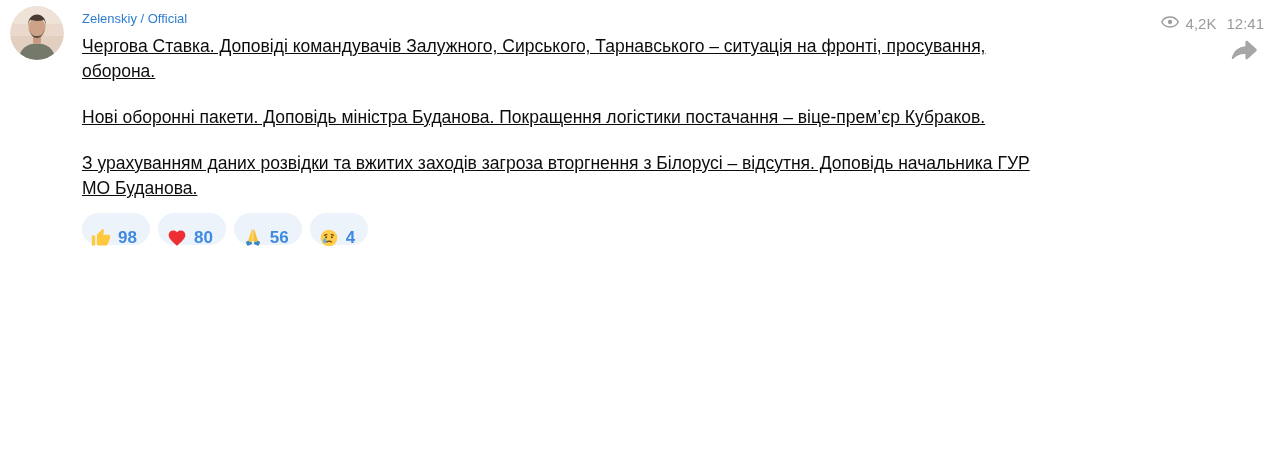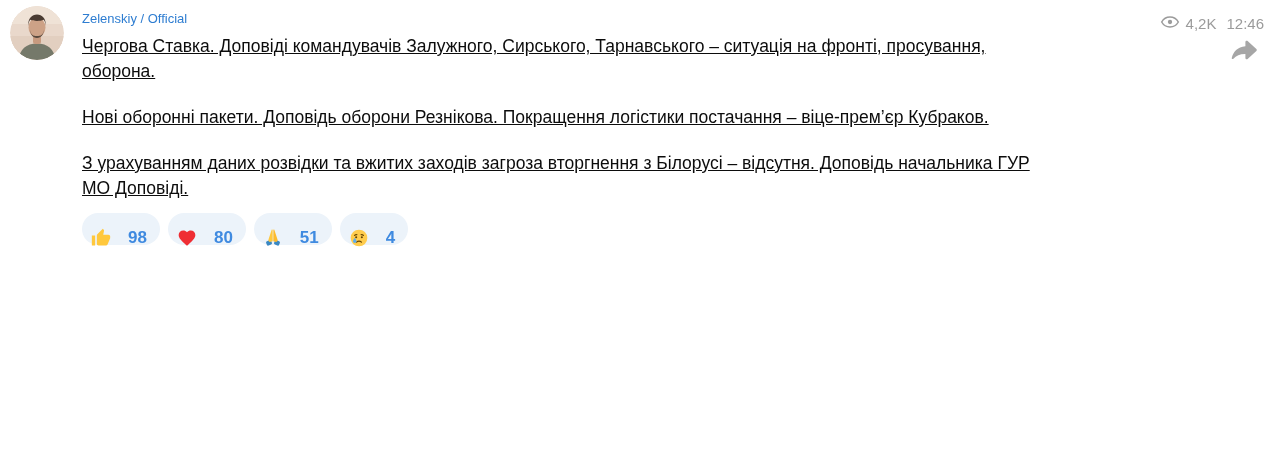--- a/index.html
+++ b/index.html
@@ -38,21 +38,21 @@
   .meta svg { display: block; }
 
   .share {
     position: absolute; top: 36px; right: 20px;
     width: 32px; height: 28px; cursor: pointer;
   }
   .share svg { display: block; width: 100%; height: 100%; }
 
   .reactions { display: flex; gap: 8px; margin-top: 0; }
   .reaction {
-    display: flex; align-items: center; gap: 17px;
+    display: flex; align-items: center; gap: 7px;
     height: 32px; padding: 17px 13px 0 9px;
     background: #ecf3fa; border: none; border-radius: 16px;
     cursor: pointer;
   }
   .reaction .r-count {
     color: #3f8ae0; font-size: 17px; font-weight: 600;
     font-family: "Liberation Sans", "DejaVu Sans", sans-serif;
   }
   .reaction .r-icon { display: flex; align-items: center; }
   .reaction .r-icon svg { display: block; }
@@ -83,36 +83,36 @@
   </div>
 
   <div class="meta">
     <span>
       <svg viewBox="0 0 24 24" width="20" height="20">
         <path d="M12 6C7 6 3.3 9.7 2 12c1.3 2.3 5 6 10 6s8.7-3.7 10-6c-1.3-2.3-5-6-10-6z" fill="none" stroke="#9b9b9b" stroke-width="1.8"></path>
         <circle cx="12" cy="12" r="2.6" fill="#9b9b9b"></circle>
       </svg>
     </span>
     <span class="views">4,2K</span>
-    <span class="time">12:46</span>
+    <span class="time">12:41</span>
   </div>
 
   <div class="share">
     <svg viewBox="0 0 24 24">
       <path d="M13.2 5.1c0-1 1.2-1.5 1.9-.8l7.5 6.9c.5.4.5 1.2 0 1.6l-7.5 6.9c-.7.7-1.9.2-1.9-.8v-3.4c-4.6-.1-7.8 1.4-10.3 4-.6.6-1.6.1-1.4-.7 1.2-5.4 4.9-9.4 11.7-10.1V5.1z" fill="#a6a6a6"></path>
     </svg>
   </div>
 
   <div class="content">
     <div class="channel-name">Zelenskiy / Official</div>
 
     <div class="msg">
       <p>Чергова Ставка. Доповіді командувачів Залужного, Сирського, Тарнавського – ситуація на фронті, просування, оборона.</p>
-      <p>Нові оборонні пакети. Доповідь оборони Резнікова. Покращення логістики постачання – віце-прем’єр Кубраков.</p>
-      <p>З урахуванням даних розвідки та вжитих заходів загроза вторгнення з Білорусі – відсутня. Доповідь начальника ГУР МО Доповіді.</p>
+      <p>Нові оборонні пакети. Доповідь міністра Буданова. Покращення логістики постачання – віце-прем’єр Кубраков.</p>
+      <p>З урахуванням даних розвідки та вжитих заходів загроза вторгнення з Білорусі – відсутня. Доповідь начальника ГУР МО Буданова.</p>
     </div>
 
     
     <div class="reactions">
 
       <button class="reaction">
         <span class="r-icon">
           <svg viewBox="0 0 24 24" width="20" height="20">
             <path d="M1 21h4V9H1v12zM23 10c0-1.1-.9-2-2-2h-6.31l.95-4.57.03-.32c0-.41-.17-.79-.44-1.06L14.17 1 7.58 7.59C7.22 7.95 7 8.45 7 9v10c0 1.1.9 2 2 2h9c.83 0 1.54-.5 1.84-1.22l3.02-7.05c.09-.23.14-.47.14-.73v-2z" fill="#ffc83d"></path>
           </svg>
@@ -131,21 +131,21 @@
 
       <button class="reaction">
         <span class="r-icon">
           <svg viewBox="0 0 24 24" width="20" height="20">
             <rect x="4" y="15.2" width="6.5" height="5.5" rx="1.6" fill="#3b88c3" transform="rotate(-22 7.25 18)"></rect>
             <rect x="13.5" y="15.2" width="6.5" height="5.5" rx="1.6" fill="#3b88c3" transform="rotate(22 16.75 18)"></rect>
             <path d="M11.6 2.6c.2-.8-.8-1.2-1.2-.4L6.6 13.8c-.6 1.7.9 3.3 2.6 2.8l2.4-.7V3.4z" fill="#ffc83d"></path>
             <path d="M12.4 2.6c-.2-.8.8-1.2 1.2-.4l3.8 11.6c.6 1.7-.9 3.3-2.6 2.8l-2.4-.7V3.4z" fill="#fdbb2d"></path>
           </svg>
         </span>
-        <span class="r-count">51</span>
+        <span class="r-count">56</span>
       </button>
 
       <button class="reaction">
         <span class="r-icon">
           <svg viewBox="0 0 24 24" width="20" height="20">
             <circle cx="12" cy="12" r="10" fill="#ffcc4d"></circle>
             <path d="M6.6 8.8c.8-.7 1.9-1 3-.8" stroke="#664500" stroke-width="1.3" fill="none" stroke-linecap="round"></path>
             <path d="M17.4 8.8c-.8-.7-1.9-1-3-.8" stroke="#664500" stroke-width="1.3" fill="none" stroke-linecap="round"></path>
             <circle cx="8.6" cy="11" r="1.25" fill="#664500"></circle>
             <circle cx="15.4" cy="11" r="1.25" fill="#664500"></circle>

